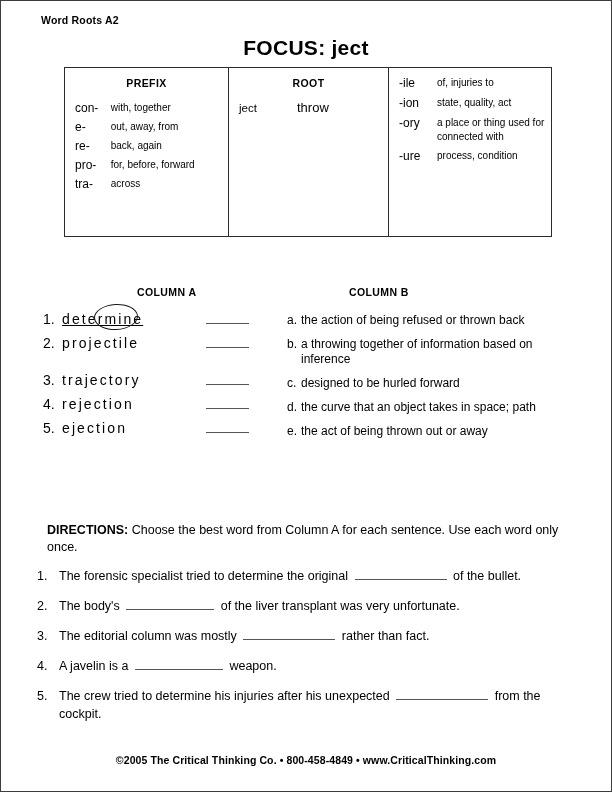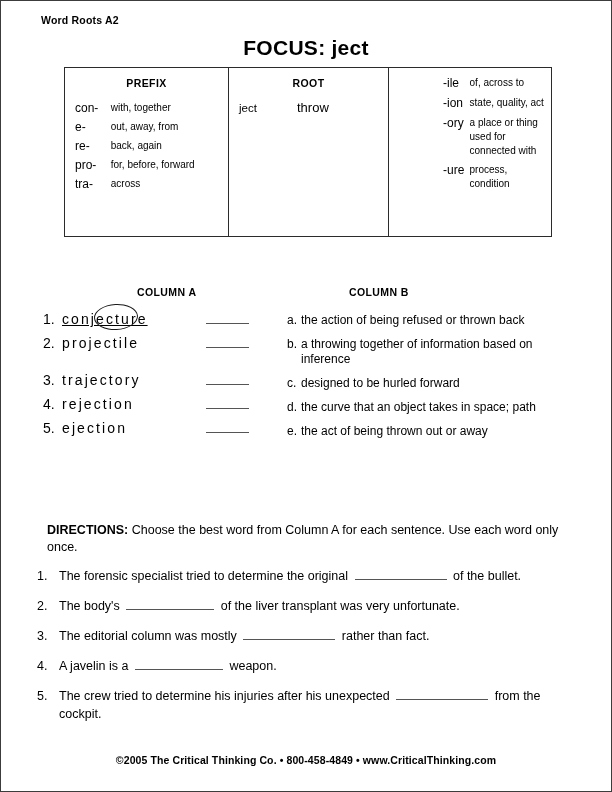--- a/index.html
+++ b/index.html
@@ -89,21 +89,21 @@
     line-height: 14px;
   }
   
   .prefix .affix-key { width: 36px; }
   .prefix .affix-val { width: 112px; }
   .root .affix-row { margin-bottom: 0; }
   .root .affix-key { width: 58px; font-size: 11.5px; }
   .root .affix-val { font-size: 13px; }
   .suffix .affix-key { width: 38px; }
   .suffix .affix-val { width: 108px; }
-  .suffix .affix-row { margin-bottom: 5px; margin-left: 44px; }
+  .suffix .affix-row { margin-bottom: 5px; }
 
   
   .col-head {
     position: absolute;
     font-size: 10.5px;
     font-weight: bold;
     letter-spacing: 0.4px;
   }
   .col-head.a { left: 136px; top: 285px; }
   .col-head.b { left: 348px; top: 285px; }
@@ -268,21 +268,21 @@
           <span class="affix-key">ject</span>
           <span class="affix-val">throw</span>
         </div>
       </div>
     </div>
 
     <div class="affix-col suffix">
       <div class="affix-body">
         <div class="affix-row">
           <span class="affix-key">-ile</span>
-          <span class="affix-val">of, across to</span>
+          <span class="affix-val">of, injuries to</span>
         </div>
         <div class="affix-row">
           <span class="affix-key">-ion</span>
           <span class="affix-val">state, quality, act</span>
         </div>
         <div class="affix-row">
           <span class="affix-key">-ory</span>
           <span class="affix-val">a place or thing used for connected with</span>
         </div>
         <div class="affix-row">
@@ -294,21 +294,21 @@
 
   </div>
 
   <div class="col-head a">COLUMN A</div>
   <div class="col-head b">COLUMN B</div>
 
   <div class="column-a">
     <div class="match-row">
       <span class="match-num">1.</span>
       <span class="match-word marked">
-        <span>conjecture</span>
+        <span>determine</span>
         <span class="ject-circle"></span>
       </span>
       <span class="answer-blank"></span>
     </div>
     <div class="match-row">
       <span class="match-num">2.</span>
       <span class="match-word">projectile</span>
       <span class="answer-blank"></span>
     </div>
     <div class="match-row gap-before">

